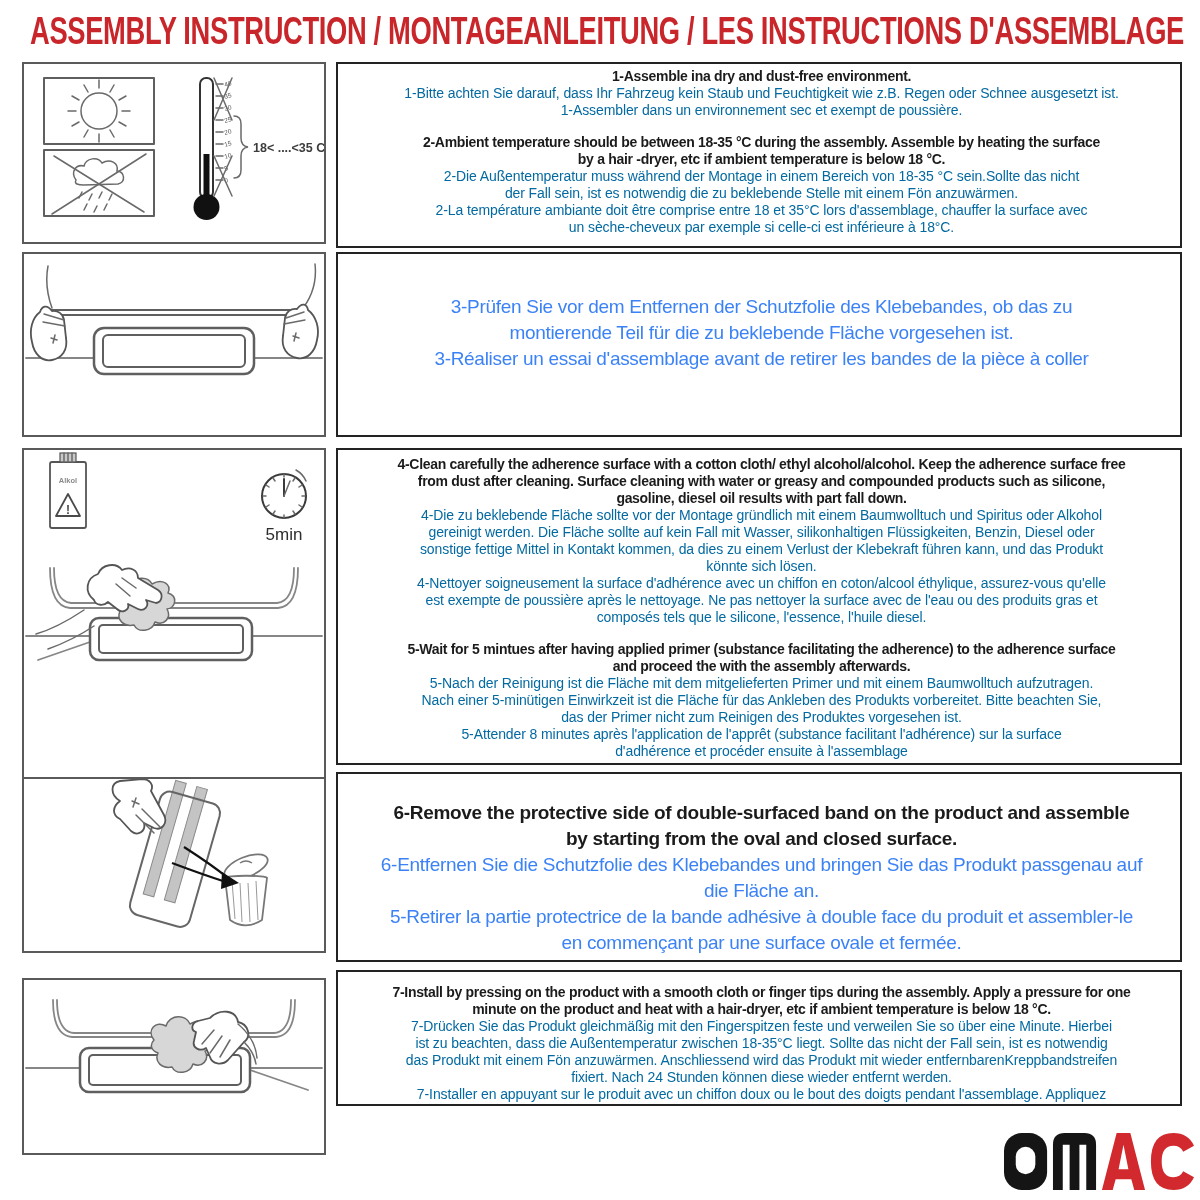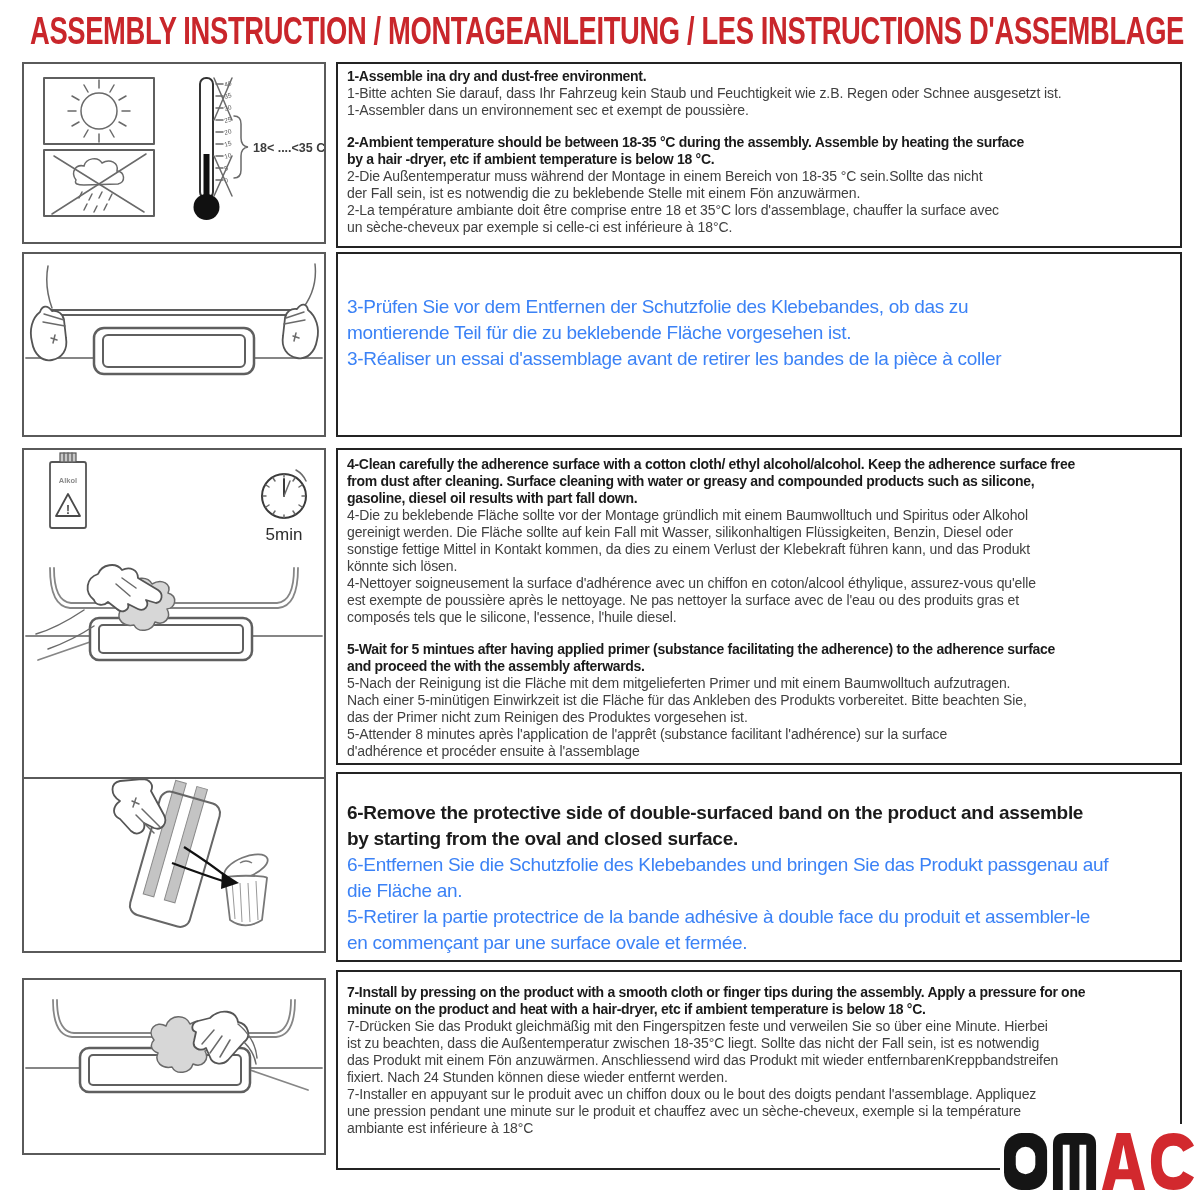--- a/index.html
+++ b/index.html
@@ -8,32 +8,32 @@
 
   .title { position:absolute; left:30px; top:10px; margin:0;
            font-size:38px; font-weight:bold; color:#c9262b; letter-spacing:-0.5px;
            white-space:nowrap; transform:scaleX(0.72); transform-origin:left center; }
 
   .illus-box { position:absolute; width:304px; background:#fff;
                border:2px solid #5a5a5a; box-sizing:border-box; }
   .text-box  { position:absolute; left:336px; width:846px; background:#fff;
                border:2.5px solid #232323; box-sizing:border-box;
                overflow:hidden; }
-  .text-box p { margin:0; white-space:pre-line; }
-  .t14 p { font-size:14px; line-height:17px; color:#404040; letter-spacing:-0.1px; }
+  .text-box p { margin:0; white-space:pre-line;text-align:center; }
+  .t14 p { font-size:14px; line-height:17px; color:#0369a1; letter-spacing:-0.1px; }
   .t14 p.b { color:#1b1b1b; font-weight:bold; letter-spacing:-0.3px; }
   .t19 p { font-size:19px; line-height:26px; color:#3b82f6; letter-spacing:-0.3px; }
   .t19 p.b { color:#1b1b1b; font-weight:bold; }
   .gap { margin-top:15px !important; }
 
   #b1 { top:62px;  height:182px; }  #t1 { top:62px;  height:186px; padding:4px 4px 0 9px; }
   #b2 { top:252px; height:185px; }  #t2 { top:252px; height:185px; padding:40px 4px 0 9px; }
   #b3 { top:448px; height:348px; }  #t3 { top:448px; height:317px; padding:6px 4px 0 9px; }
   #b4 { top:777px; height:176px; }  #t4 { top:772px; height:190px; padding:26px 4px 0 9px; }
-  #b5 { top:978px; height:177px; }  #t5 { top:970px; height:200px; padding:12px 4px 4px 9px; }
+  #b5 { top:978px; height:177px; }  #t5 { top:970px; height:136px; padding:12px 4px 4px 9px; }
   .illus-box { left:22px; }
   .illus-box svg { display:block; }
 
   .ln  { fill:none; stroke:#5f5f5f; stroke-width:2; stroke-linecap:round; stroke-linejoin:round; }
   .ln15{ fill:none; stroke:#6a6a6a; stroke-width:1.5; stroke-linecap:round; }
   .car { fill:none; stroke:#868686; stroke-width:1.8; stroke-linecap:round; }
   .hand{ fill:#ffffff; stroke:#555555; stroke-width:1.8; stroke-linejoin:round; }
   .cloth{ fill:#d7d7d7; stroke:#6a6a6a; stroke-width:1.5; stroke-linejoin:round; }
   .dk  { fill:none; stroke:#3a3a3a; stroke-width:2; stroke-linecap:round; }
   .svgtxt { font-family:"Liberation Sans", sans-serif; }

